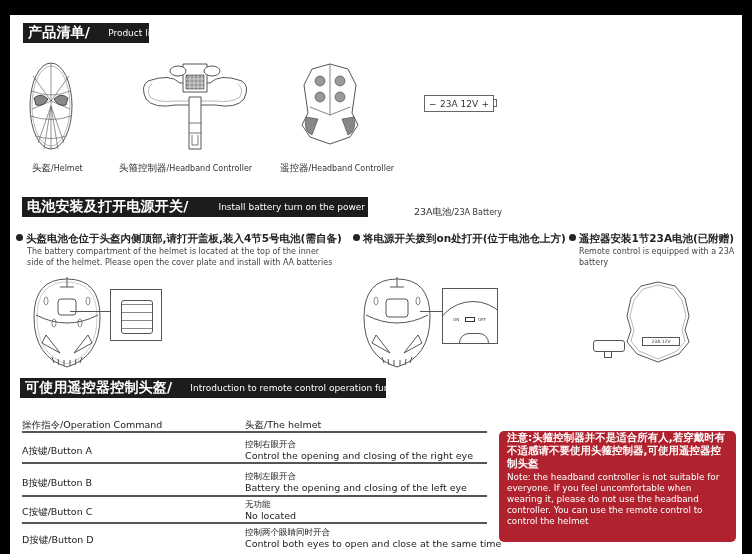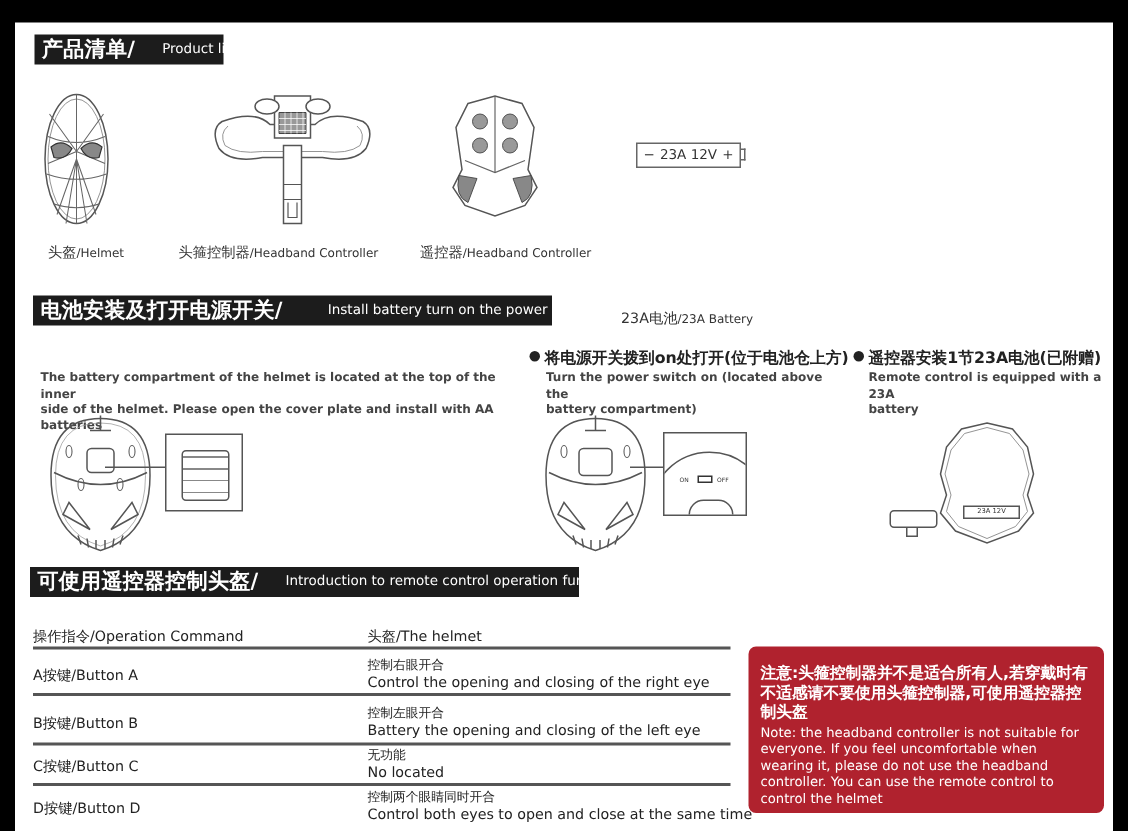--- a/index.html
+++ b/index.html
@@ -7,27 +7,27 @@
   body { position: relative; font-family: "DejaVu Sans", "Liberation Sans", sans-serif; color: #222; }
   .page { position: absolute; left: 10px; top: 15px; width: 732px; height: 539px; background: #fff; overflow: hidden; }
   .abs { position: absolute; }
   .hbar { position: absolute; background: #1c1c1c; color: #fff; height: 20px; display: flex; align-items: center; padding: 0 5px; white-space: nowrap; }
   .hbar .zh { font-size: 14px; font-weight: bold; letter-spacing: 0.2px; }
   .hbar .en { font-size: 9px; margin-left: 18px; }
   .caption { position: absolute; font-size: 9.5px; color: #333; white-space: nowrap; }
   .caption .ensub { font-size: 8px; }
   .bullet-head { position: absolute; font-size: 10.5px; font-weight: bold; color: #222; white-space: nowrap; }
   .bullet-head .dot { display: inline-block; width: 7px; height: 7px; border-radius: 50%; background: #222; margin-right: 3px; vertical-align: 1px; }
-  .bullet-sub { position: absolute; font-size: 8px; color: #444; line-height: 10.5px; font-weight: bold; }
+  .bullet-sub { position: absolute; font-size: 8px; color: #444; line-height: 10.5px; }
   .tbl-line { position: absolute; left: 12px; width: 465px; height: 1.5px; background: #555; }
   .cell { position: absolute; font-size: 9px; color: #222; white-space: nowrap; line-height: 11px; }
   .cell.cmd { font-size: 9.5px; }
   .cell .zhline { font-size: 8.5px; }
   .cell .enline { font-size: 9.5px; }
-  .note { position: absolute; left: 489px; top: 416px; width: 237px; height: 111px; background: #b0222e; border-radius: 5px; color: #fff; padding: 12px 8px; }
+  .note { position: absolute; left: 489px; top: 416px; width: 237px; height: 111px; background: #b0222e; border-radius: 5px; color: #fff; padding: 0 8px; }
   .note .zh { font-size: 10.5px; font-weight: bold; line-height: 13px; }
   .note .en { font-size: 8.8px; line-height: 11px; margin-top: 2px; }
   svg { position: absolute; overflow: visible; }
   svg * { vector-effect: non-scaling-stroke; }
 </style>
 </head>
 <body>
 
 <div class="page">
 
@@ -85,20 +85,21 @@
   </div>
   <div class="caption" style="left:404px; top:147px;margin-top:44px;">
     <span>23A电池</span><span class="ensub">/23A Battery</span>
   </div>
 
   <div class="hbar" style="left:12px; top:182px; width:346px;gap:12px;">
     <span class="zh">电池安装及打开电源开关/</span>
     <span class="en">Install battery turn on the power switch</span>
   </div>
 
+  <div class="bullet-head" style="left:6px; top:217px;"><span class="dot"></span><span>头盔电池仓位于头盔内侧顶部,请打开盖板,装入4节5号电池(需自备)</span></div>
   <div class="bullet-sub" style="left:17px; top:232px; width:320px;">
     <div>The battery compartment of the helmet is located at the top of the inner</div>
     <div>side of the helmet. Please open the cover plate and install with AA batteries</div>
   </div>
   <svg style="left:22px; top:262px;" width="70" height="92" viewBox="0 0 70 92">
     <path d="M35 2 Q68 2 68 40 Q68 80 35 90 Q2 80 2 40 Q2 2 35 2 Z" fill="none" stroke="#555" stroke-width="1"></path>
     <path d="M35 5 Q65 5 65 40 Q65 78 35 87 Q5 78 5 40 Q5 5 35 5 Z" fill="none" stroke="#999" stroke-width="0.5"></path>
     <rect x="26" y="22" width="18" height="16" rx="3" fill="none" stroke="#555"></rect>
     <path d="M35 0 V10 M28 10 H42" stroke="#555"></path>
     <path d="M4 38 Q35 54 66 38" fill="none" stroke="#555"></path>
@@ -108,24 +109,20 @@
     <ellipse cx="56" cy="24" rx="2" ry="4" fill="none" stroke="#555" stroke-width="0.7"></ellipse>
     <ellipse cx="22" cy="46" rx="2" ry="4" fill="none" stroke="#555" stroke-width="0.7"></ellipse>
     <ellipse cx="48" cy="46" rx="2" ry="4" fill="none" stroke="#555" stroke-width="0.7"></ellipse>
   </svg>
   <div class="abs" style="left:60px; top:296px; width:40px; height:1px; background:#555;"></div>
   <div class="abs" style="left:100px; top:274px; width:52px; height:52px; border:1px solid #555;">
     <div style="position:absolute; left:10px; top:10px; width:32px; height:34px; border:1px solid #555; border-radius:3px; background:repeating-linear-gradient(#fff 0 3px,#888 3px 4px,#fff 4px 8px);"></div>
   </div>
 
   <div class="bullet-head" style="left:343px; top:217px;"><span class="dot"></span><span>将电源开关拨到on处打开(位于电池仓上方)</span></div>
-  <div class="bullet-sub" style="left:354px; top:232px; width:190px;">
-    <div>Turn the power switch on (located above the</div>
-    <div>battery compartment)</div>
-  </div>
   <svg style="left:352px; top:262px;" width="70" height="92" viewBox="0 0 70 92">
     <path d="M35 2 Q68 2 68 40 Q68 80 35 90 Q2 80 2 40 Q2 2 35 2 Z" fill="none" stroke="#555" stroke-width="1"></path>
     <rect x="24" y="22" width="22" height="18" rx="3" fill="none" stroke="#555"></rect>
     <path d="M35 0 V10 M28 10 H42" stroke="#555"></path>
     <path d="M4 38 Q35 54 66 38" fill="none" stroke="#555"></path>
     <path d="M10 66 L28 76 L14 58 Z M60 66 L42 76 L56 58 Z" fill="none" stroke="#555"></path>
     <path d="M20 80 L22 86 M26 82 L27 88 M32 83 L32 89 M38 83 L38 89 M44 82 L43 88 M50 80 L48 86" stroke="#555"></path>
     <ellipse cx="14" cy="24" rx="2" ry="4" fill="none" stroke="#555" stroke-width="0.7"></ellipse>
     <ellipse cx="56" cy="24" rx="2" ry="4" fill="none" stroke="#555" stroke-width="0.7"></ellipse>
   </svg>

